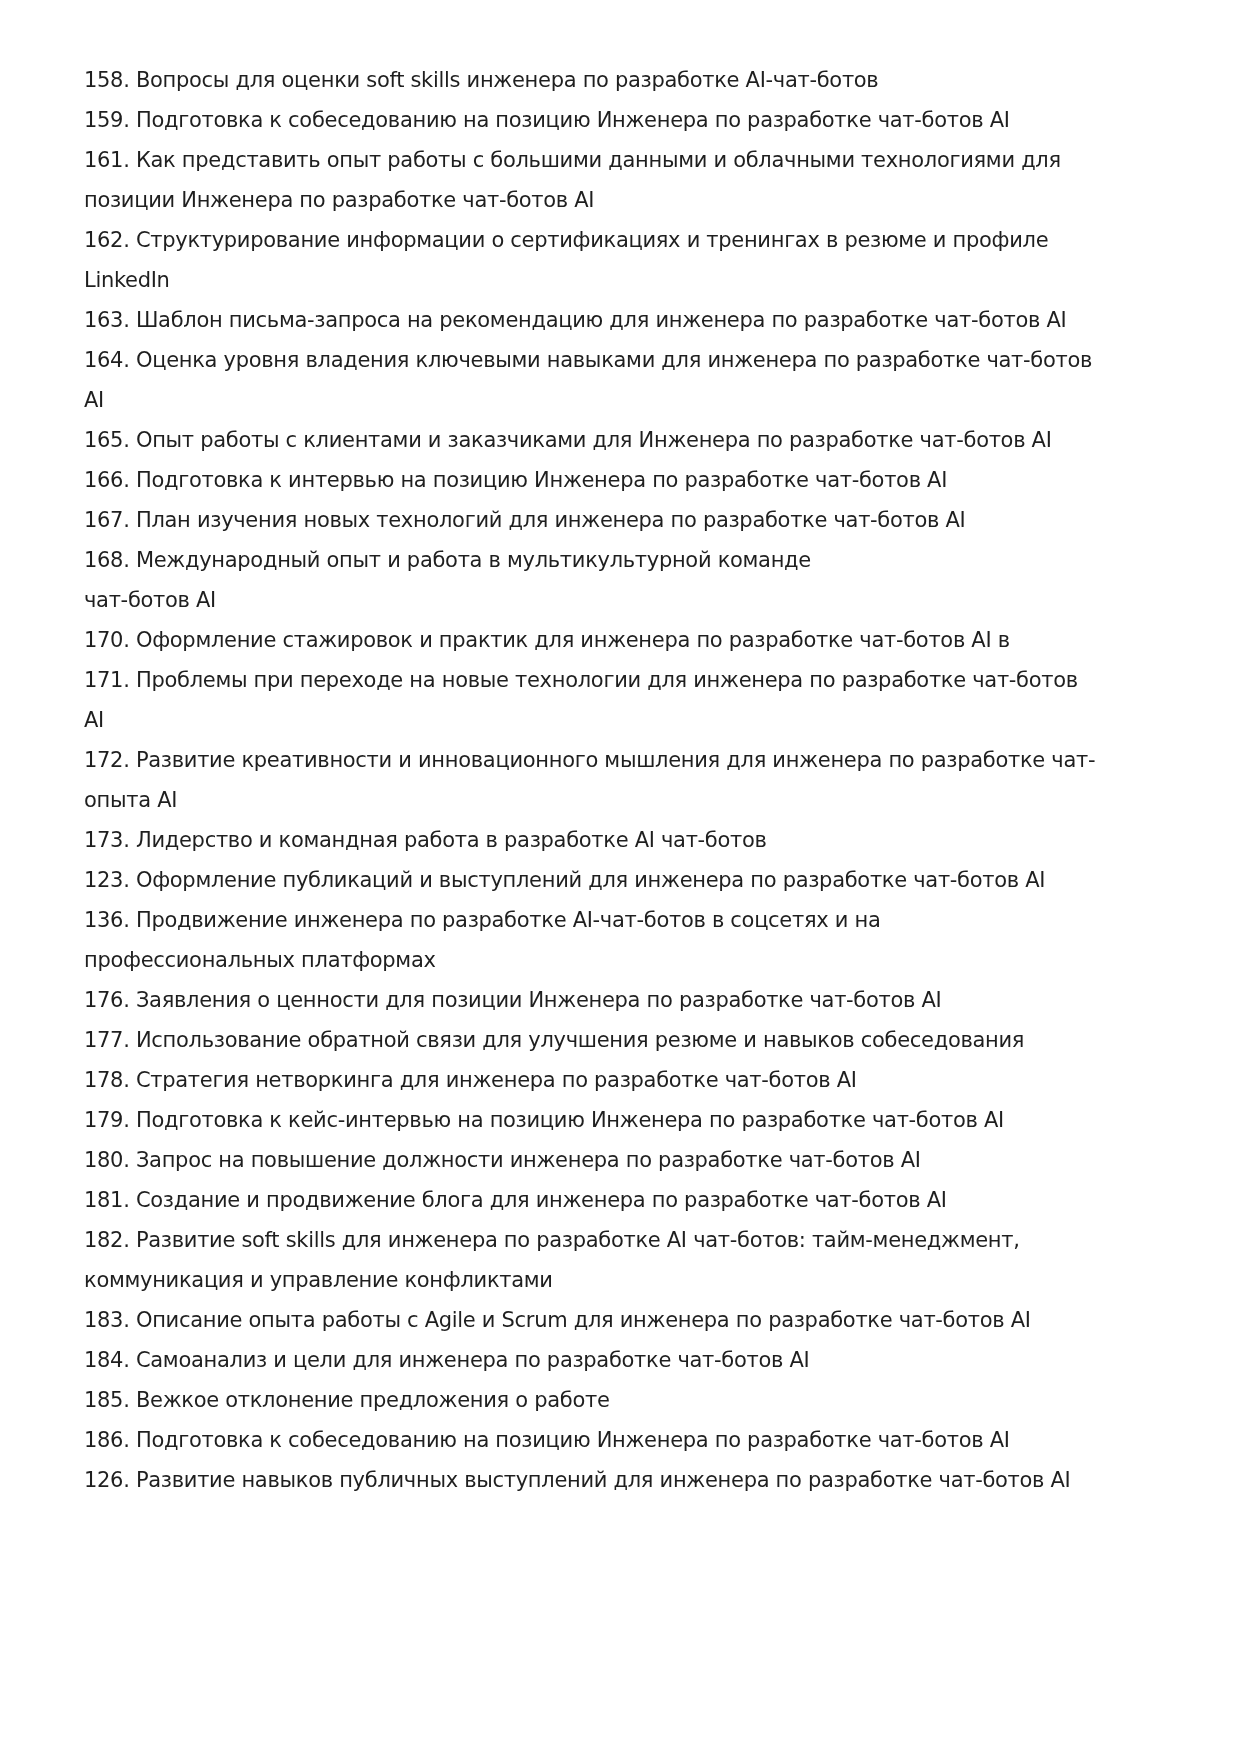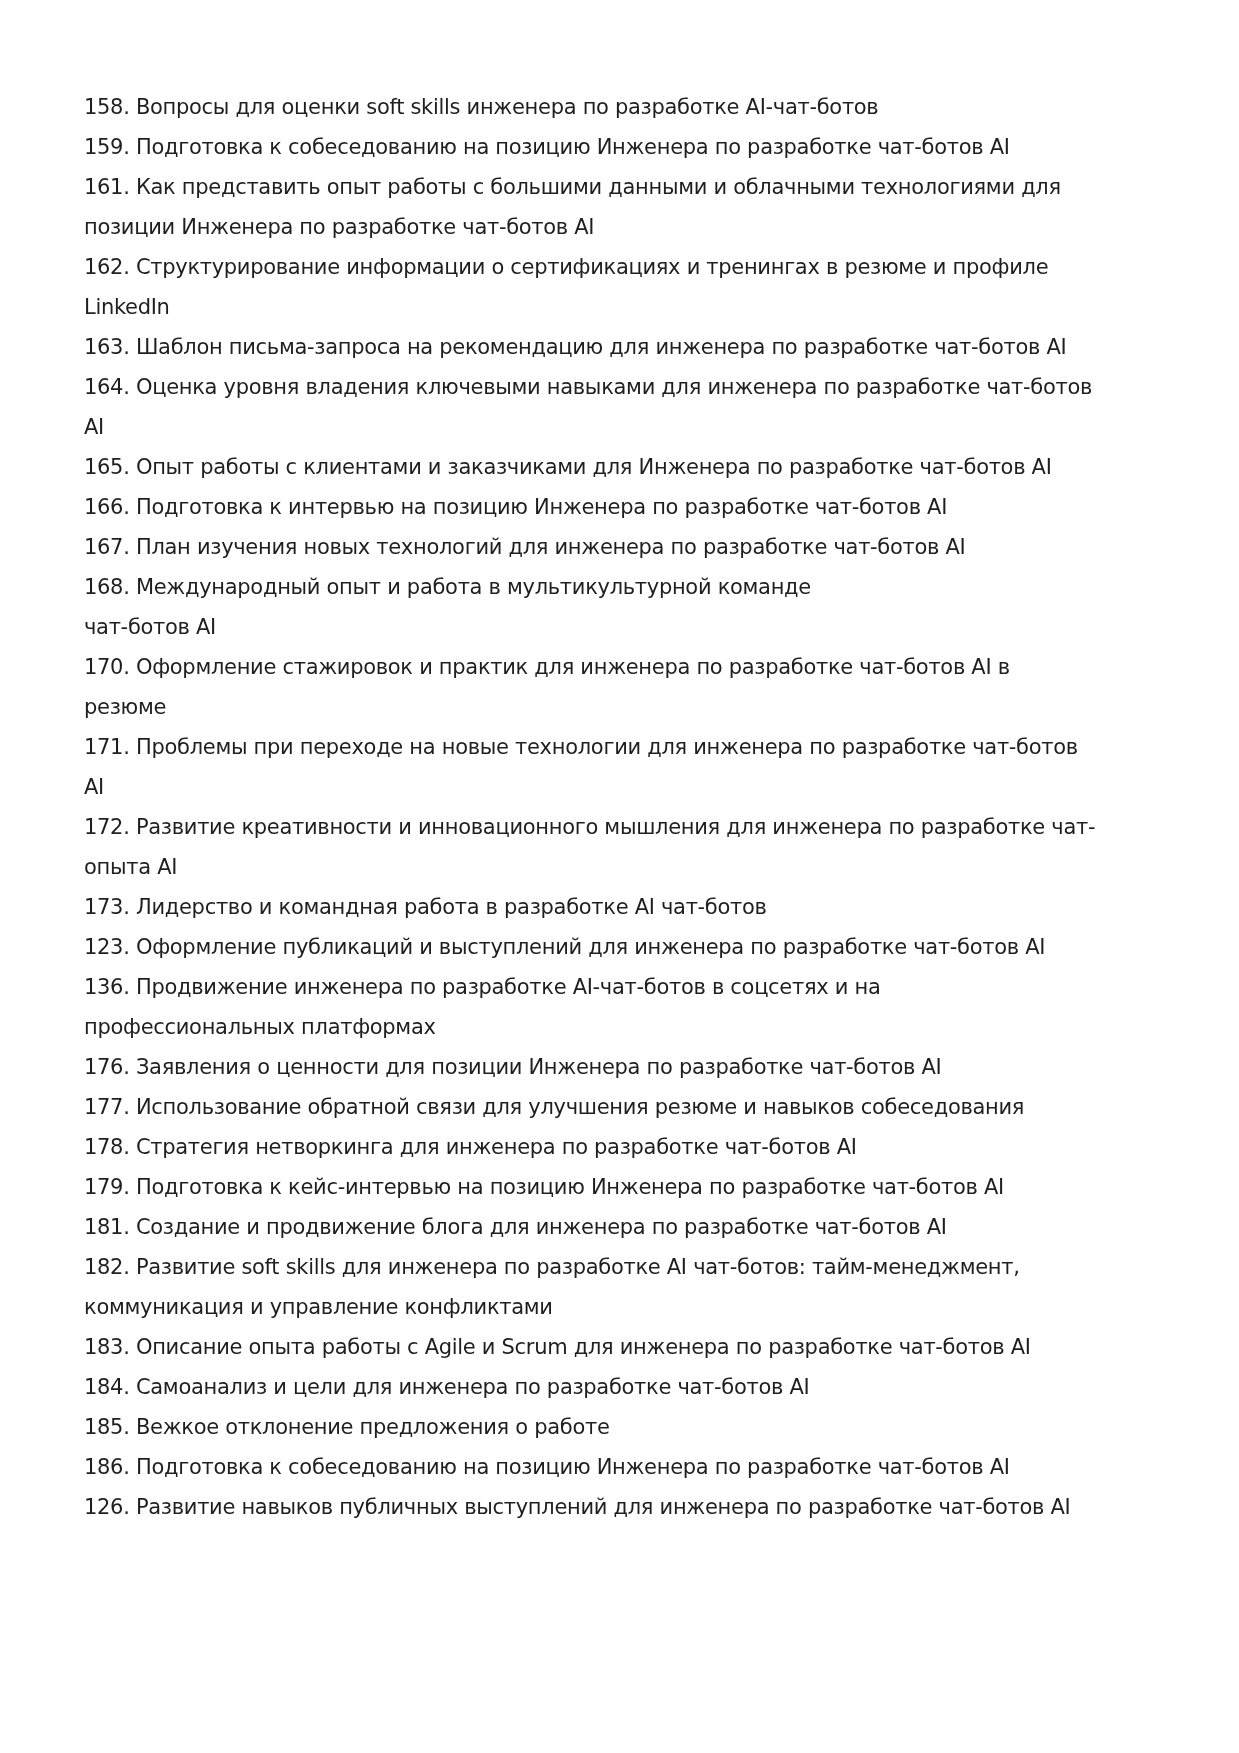--- a/index.html
+++ b/index.html
@@ -5,21 +5,20 @@
   html, body { margin: 0; padding: 0; background: #ffffff; }
   body { width: 1239px; height: 1753px; overflow: hidden; }
   .page {
     position: relative;
     padding: 60px 60px 0 84px;
     font-family: "DejaVu Sans", "Liberation Sans", sans-serif;
     font-size: 21px;
     color: #1f1f1f;
     line-height: 40px;
     letter-spacing: -0.3px;
-    margin-top: 27px;
   }
   .item { margin: 0; padding: 0; white-space: normal; }
   .line { display: block; white-space: nowrap; }
 </style>
 </head>
 <body>
 
 <div class="page">
   <div id="list">
       <div class="item">
@@ -53,21 +52,20 @@
         <span class="line">167. План изучения новых технологий для инженера по разработке чат-ботов AI</span>
       </div>
       <div class="item">
         <span class="line">168. Международный опыт и работа в мультикультурной команде</span>
       </div>
       <div class="item">
         <span class="line">чат-ботов AI</span>
       </div>
       <div class="item">
         <span class="line">170. Оформление стажировок и практик для инженера по разработке чат-ботов AI в</span>
-        <span class="line">резюме</span>
       </div>
       <div class="item">
         <span class="line">171. Проблемы при переходе на новые технологии для инженера по разработке чат-ботов</span>
         <span class="line">AI</span>
       </div>
       <div class="item">
         <span class="line">172. Развитие креативности и инновационного мышления для инженера по разработке чат-</span>
         <span class="line">опыта AI</span>
       </div>
       <div class="item">
@@ -86,20 +84,23 @@
       <div class="item">
         <span class="line">177. Использование обратной связи для улучшения резюме и навыков собеседования</span>
       </div>
       <div class="item">
         <span class="line">178. Стратегия нетворкинга для инженера по разработке чат-ботов AI</span>
       </div>
       <div class="item">
         <span class="line">179. Подготовка к кейс-интервью на позицию Инженера по разработке чат-ботов AI</span>
       </div>
       <div class="item">
+        <span class="line">180. Запрос на повышение должности инженера по разработке чат-ботов AI</span>
+      </div>
+      <div class="item">
         <span class="line">181. Создание и продвижение блога для инженера по разработке чат-ботов AI</span>
       </div>
       <div class="item">
         <span class="line">182. Развитие soft skills для инженера по разработке AI чат-ботов: тайм-менеджмент,</span>
         <span class="line">коммуникация и управление конфликтами</span>
       </div>
       <div class="item">
         <span class="line">183. Описание опыта работы с Agile и Scrum для инженера по разработке чат-ботов AI</span>
       </div>
       <div class="item">

